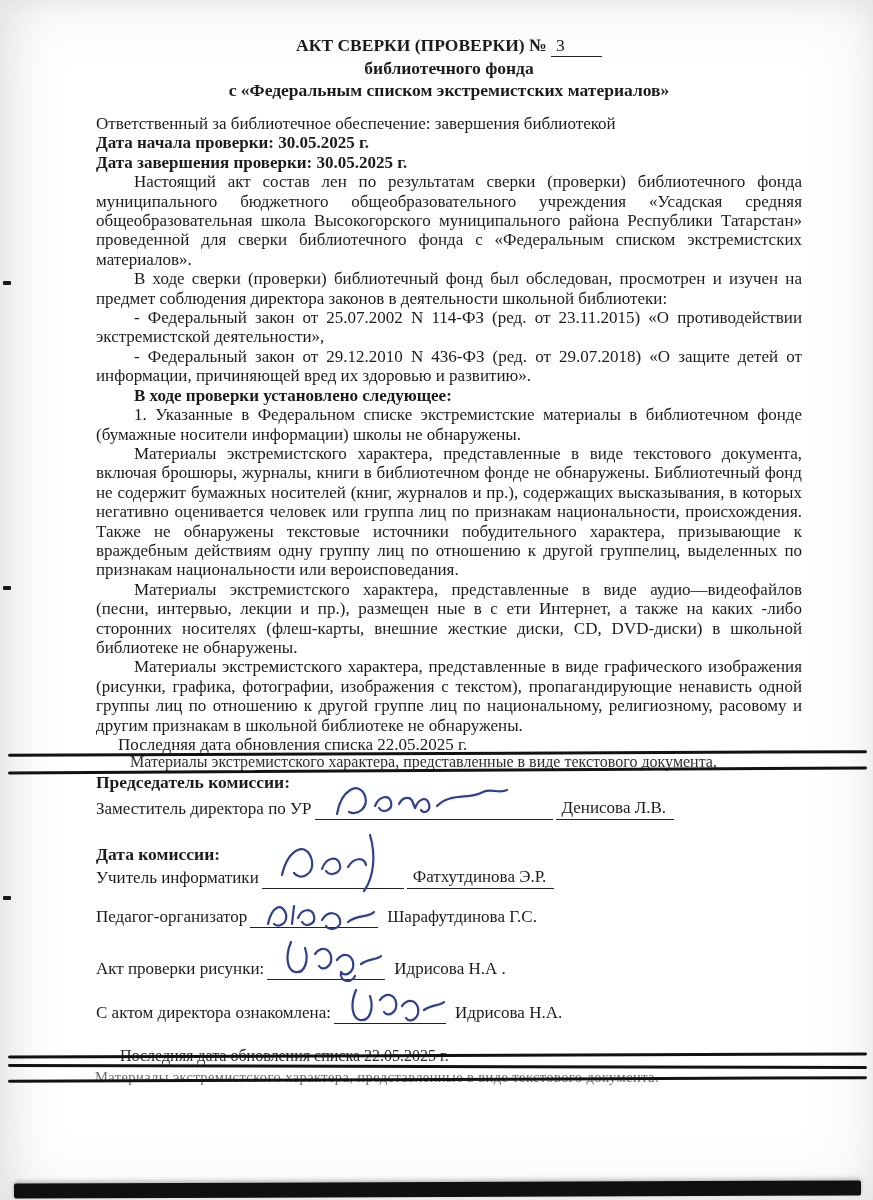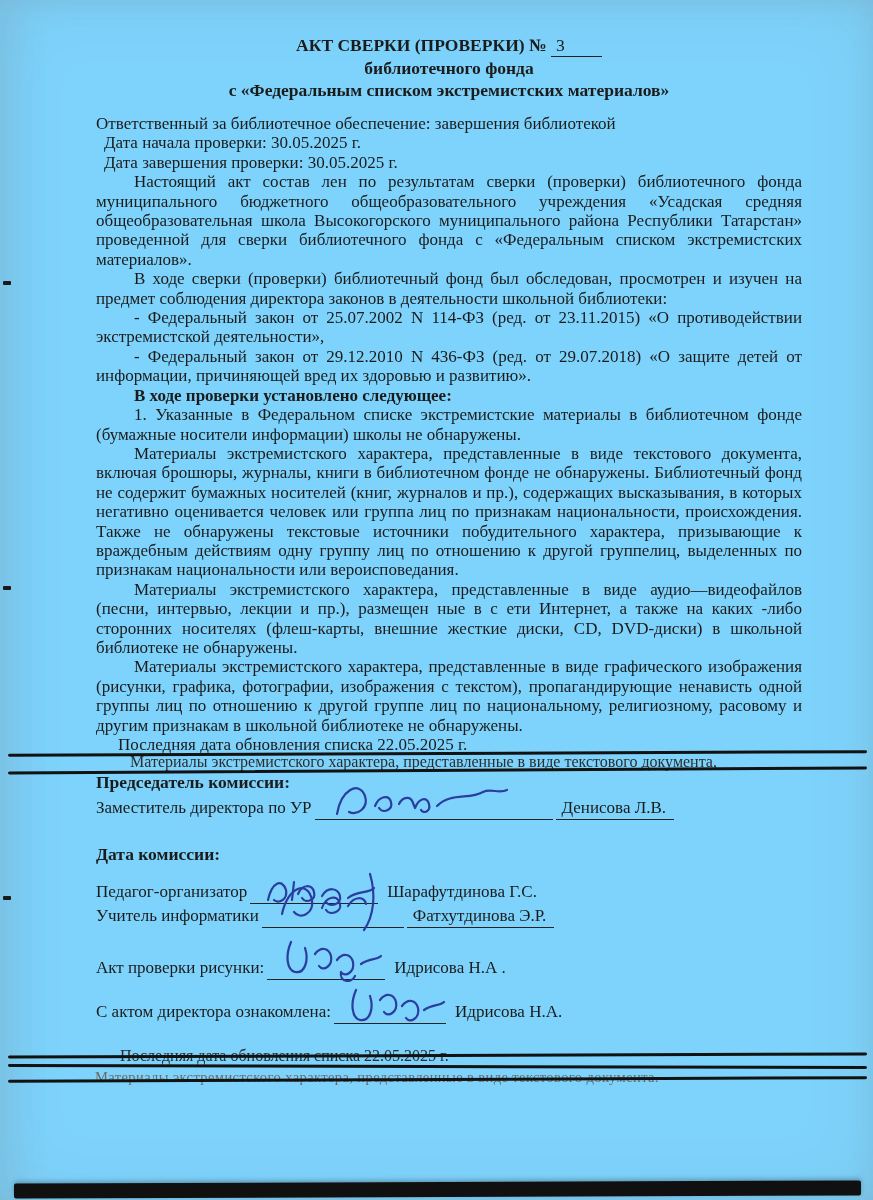--- a/index.html
+++ b/index.html
@@ -1,36 +1,36 @@
 <!DOCTYPE html>
 <html><head>
 <meta charset="utf-8">
 <style>
   html,body{margin:0;padding:0;}
   body{background:#d8d5d0;}
   .page{
     position:relative;width:873px;height:1200px;margin:0 auto;
-    background:#7dd3fc;overflow:hidden;
+    background:#ffffff;overflow:hidden;
     font-family:"Liberation Serif","DejaVu Serif",serif;color:#1b1b1b;
     box-shadow:inset 0 0 70px rgba(120,110,95,.12), inset 20px 0 32px rgba(100,95,85,.08), inset -8px 0 18px rgba(100,95,85,.05);
   }
   .content{position:absolute;left:96px;top:34px;width:706px;font-size:17px;line-height:19.4px;}
   .title{text-align:center;font-weight:bold;font-size:17.5px;line-height:22px;}
   .num-underline{display:inline-block;min-width:46px;border-bottom:1.4px solid #222;text-align:left;padding-left:5px;font-weight:normal;}
   .intro{margin-top:13px;}
   .meta{margin:0;}
-  .meta-bold{font-weight:normal;margin-left:8px;}
+  .meta-bold{font-weight:bold;}
   .p{margin:0;text-align:justify;text-indent:38px;hyphens:none;}
   .p-bold{font-weight:bold;}
   .p-last{text-align:left;text-indent:22px;}
 
   
   .sig-section{position:absolute;left:96px;top:772px;width:716px;font-size:17px;}
   .sig-heading{font-weight:bold;font-size:17.5px;margin:0;}
-  .sig-row{display:flex;align-items:flex-start;position:relative;}
+  .sig-row{display:flex;align-items:center;position:relative;}
   .sig-label{white-space:nowrap;padding-bottom:1px;}
   .sig-blank{display:inline-block;border-bottom:1.4px solid #222;height:21px;position:relative;margin:0 3px;flex:0 0 auto;}
   .sig-svg{position:absolute;left:8px;bottom:-9px;overflow:visible;}
   .sig-svg path{fill:none;stroke:#2b3e9f;stroke-width:2.2;stroke-linecap:round;stroke-linejoin:round;}
   .sig-name{white-space:nowrap;padding:0 8px 1px 6px;}
   .uname{border-bottom:1.4px solid #222;}
 
   
   .sline{position:absolute;left:8px;right:6px;height:3px;background:#121212;border-radius:2px;}
   .strike1{position:absolute;left:0;top:748px;width:100%;height:30px;}
@@ -101,45 +101,45 @@
           <path d="M52,36 C56,26 66,24 68,32 C70,40 60,44 56,38"></path>
           <path d="M76,34 C80,26 88,26 90,33 L92,38 C96,28 104,26 106,34 C108,42 100,44 98,40"></path>
           <path d="M114,36 C128,22 146,30 160,22 C168,18 176,24 184,20"></path>
         </svg>
       </span>
       <span class="sig-name uname">Денисова Л.В.</span>
     </div>
 
     <p class="sig-heading" style="margin-top:24px">Дата комиссии:</p>
 
+    <div class="sig-row" style="margin-top:2px">
+      <span class="sig-label">Учитель информатики</span>
+      <span class="sig-blank" style="width:142px">
+        <svg class="sig-svg" width="130" height="70" viewBox="0 0 130 70">
+          <path d="M12,48 C18,20 38,14 42,34 C44,48 30,54 24,46"></path>
+          <path d="M52,42 C56,30 68,28 70,38 C72,46 60,50 56,44"></path>
+          <path d="M78,40 C84,30 94,30 96,38"></path>
+          <path d="M100,8 C106,28 104,50 94,64"></path>
+        </svg>
+      </span>
+      <span class="sig-name uname">Фатхутдинова Э.Р.</span>
+    </div>
+
     <div class="sig-row" style="margin-top:17px">
       <span class="sig-label">Педагог-организатор</span>
       <span class="sig-blank" style="width:128px">
         <svg class="sig-svg" width="120" height="52" viewBox="0 0 120 52">
           <path d="M10,40 C14,22 24,18 28,30 C30,40 20,44 16,40"></path>
           <path d="M36,22 L34,40"></path>
           <path d="M40,34 C44,24 54,24 56,32 C58,40 48,44 44,38"></path>
           <path d="M64,36 C70,26 80,28 82,36 C84,44 72,48 68,42"></path>
           <path d="M90,38 C100,30 110,34 116,28"></path>
         </svg>
       </span>
       <span class="sig-name">Шарафутдинова Г.С.</span>
-    </div>
-
-    <div class="sig-row" style="margin-top:2px">
-      <span class="sig-label">Учитель информатики</span>
-      <span class="sig-blank" style="width:142px">
-        <svg class="sig-svg" width="130" height="70" viewBox="0 0 130 70">
-          <path d="M12,48 C18,20 38,14 42,34 C44,48 30,54 24,46"></path>
-          <path d="M52,42 C56,30 68,28 70,38 C72,46 60,50 56,44"></path>
-          <path d="M78,40 C84,30 94,30 96,38"></path>
-          <path d="M100,8 C106,28 104,50 94,64"></path>
-        </svg>
-      </span>
-      <span class="sig-name uname">Фатхутдинова Э.Р.</span>
     </div>
 
     <div class="sig-row" style="margin-top:30px">
       <span class="sig-label">Акт проверки рисунки:</span>
       <span class="sig-blank" style="width:118px">
         <svg class="sig-svg" width="110" height="60" viewBox="0 0 110 60">
           <path d="M16,14 C10,28 12,42 20,44 C30,46 34,32 30,20"></path>
           <path d="M40,26 C46,18 54,20 56,28 C58,38 48,44 44,38"></path>
           <path d="M62,32 C68,24 76,26 78,34 C80,44 70,50 66,44 C64,54 76,56 80,48"></path>
           <path d="M86,36 C94,30 102,32 106,28"></path>

